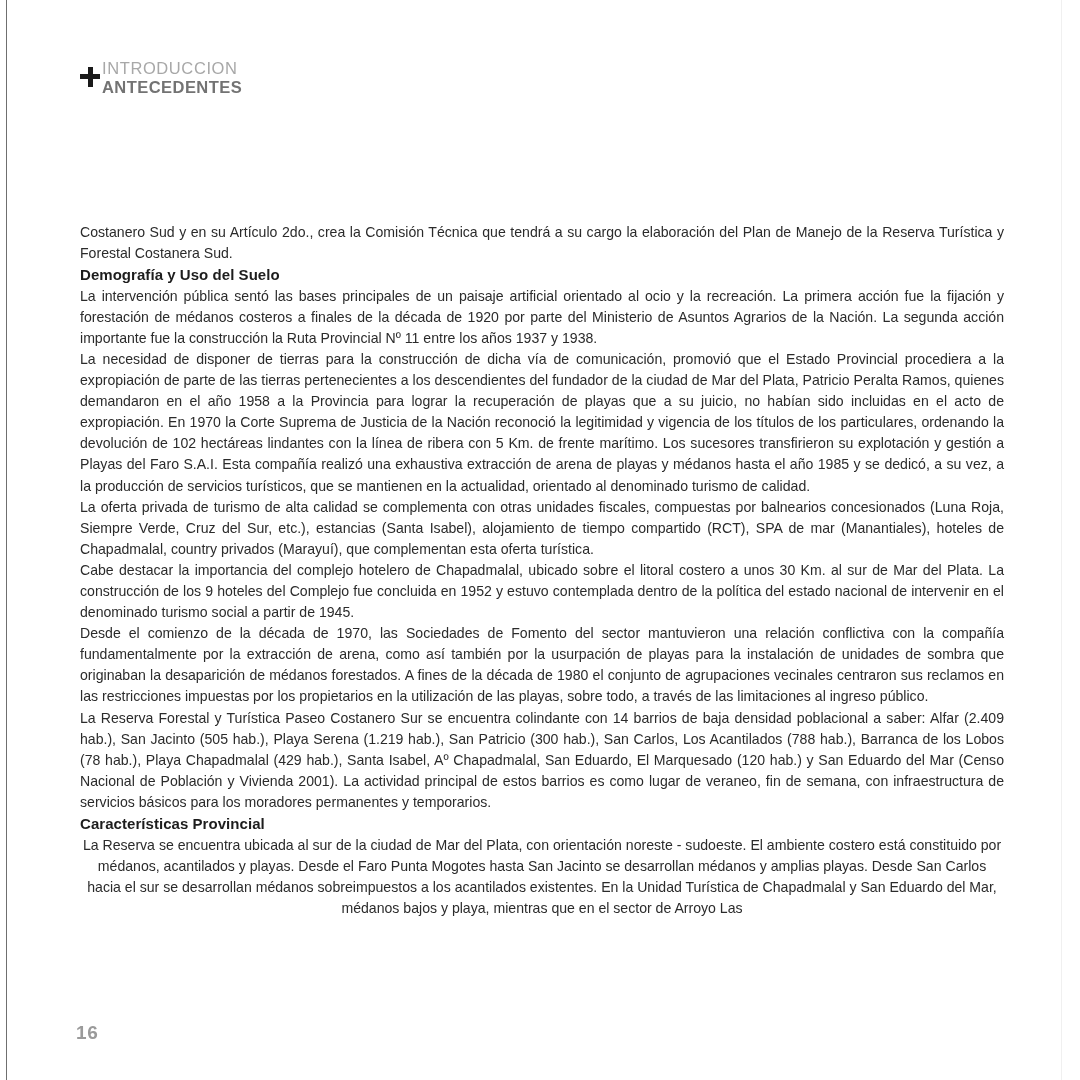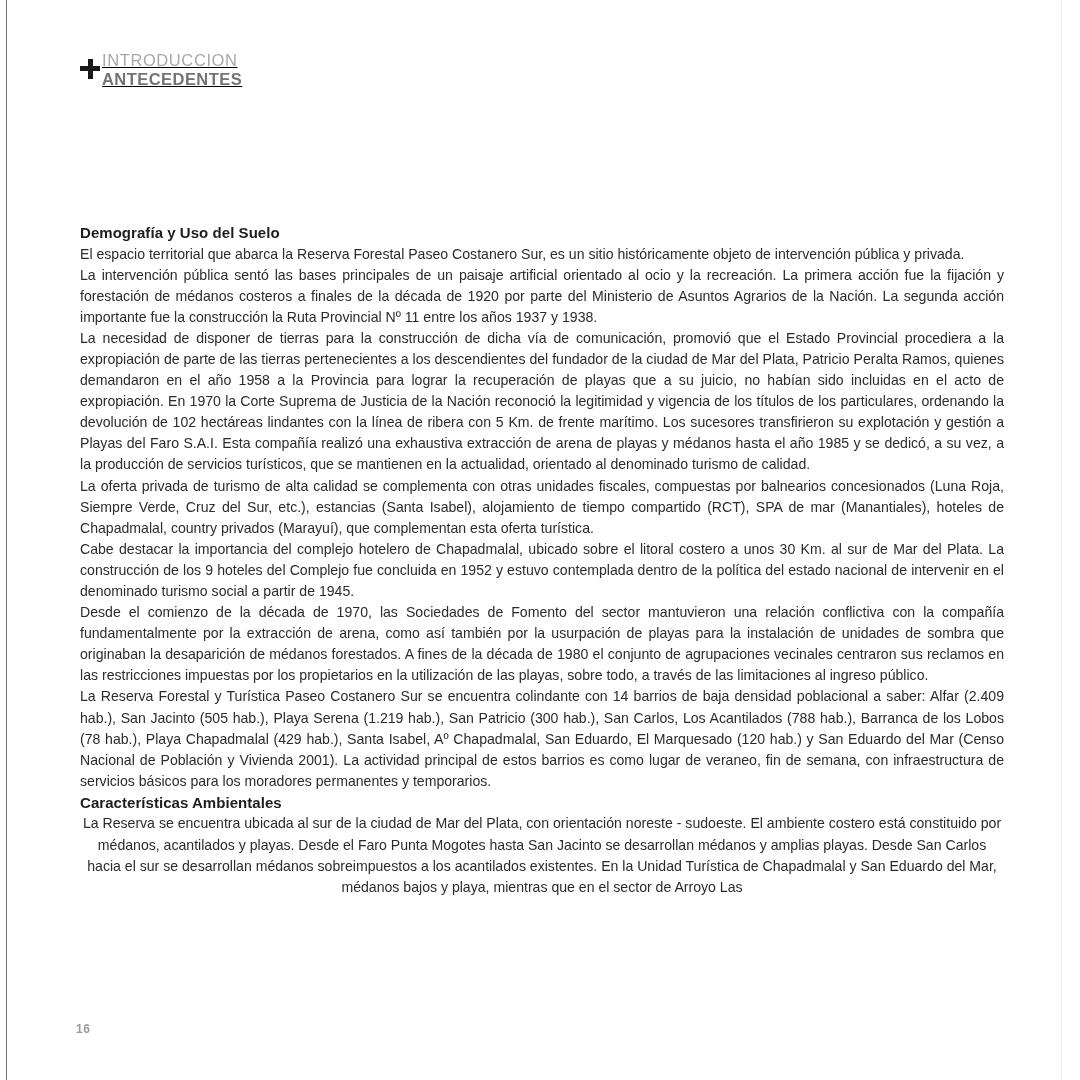--- a/index.html
+++ b/index.html
@@ -34,24 +34,23 @@
     right: 18px;
     top: 0;
     width: 1px;
     height: 1080px;
     background: #f0f0f0;
   }
   
   #running-head {
     position: absolute;
     left: 80px;
-    top: 52px;
+    top: 60px;
     display: flex;
     align-items: flex-start;
-    text-decoration: underline;
   }
   #plus-icon {
     display: block;
     width: 20px;
     height: 20px;
     position: relative;
     flex: 0 0 auto;
     margin-top: 7px;
     margin-right: 2px;
   }
@@ -116,21 +115,21 @@
     font-weight: bold;
     color: #1d1d1d;
     letter-spacing: 0.05px;
   }
 
   
   #folio {
     position: absolute;
     left: 76px;
     top: 1022px;
-    font-size: 12px;
+    font-size: 19px;
     font-weight: bold;
     color: #9a9a9a;
     letter-spacing: 0.6px;
   }
 </style>
 </head>
 <body>
 
 <div id="page">
 
@@ -139,27 +138,27 @@
 
   <div id="running-head">
     <span id="plus-icon"></span>
     <div id="head-lines">
       <span class="head-line" id="head-super">INTRODUCCION</span>
       <span class="head-line" id="head-main">ANTECEDENTES</span>
     </div>
   </div>
 
   <div id="body-text">
+      <p class="para">Costanero Sud y en su Artículo 2do., crea la Comisión Técnica que tendrá a su cargo la elaboración del Plan de Manejo de la Reserva Turística y Forestal Costanera Sud.</p>
       <p class="subhead">Demografía y Uso del Suelo</p>
-      <p class="para">El espacio territorial que abarca la Reserva Forestal Paseo Costanero Sur, es un sitio históricamente objeto de intervención pública y privada.</p>
       <p class="para">La intervención pública sentó las bases principales de un paisaje artificial orientado al ocio y la recreación. La primera acción fue la fijación y forestación de médanos costeros a finales de la década de 1920 por parte del Ministerio de Asuntos Agrarios de la Nación. La segunda acción importante fue la construcción la Ruta Provincial Nº 11 entre los años 1937 y 1938.</p>
       <p class="para">La necesidad de disponer de tierras para la construcción de dicha vía de comunicación, promovió que el Estado Provincial procediera a la expropiación de parte de las tierras pertenecientes a los descendientes del fundador de la ciudad de Mar del Plata, Patricio Peralta Ramos, quienes demandaron en el año 1958 a la Provincia para lograr la recuperación de playas que a su juicio, no habían sido incluidas en el acto de expropiación. En 1970 la Corte Suprema de Justicia de la Nación reconoció la legitimidad y vigencia de los títulos de los particulares, ordenando la devolución de 102 hectáreas lindantes con la línea de ribera con 5 Km. de frente marítimo. Los sucesores transfirieron su explotación y gestión a Playas del Faro S.A.I. Esta compañía realizó una exhaustiva extracción de arena de playas y médanos hasta el año 1985 y se dedicó, a su vez, a la producción de servicios turísticos, que se mantienen en la actualidad, orientado al denominado turismo de calidad.</p>
       <p class="para">La oferta privada de turismo de alta calidad se complementa con otras unidades fiscales, compuestas por balnearios concesionados (Luna Roja, Siempre Verde, Cruz del Sur, etc.), estancias (Santa Isabel), alojamiento de tiempo compartido (RCT), SPA de mar (Manantiales), hoteles de Chapadmalal, country privados (Marayuí), que complementan esta oferta turística.</p>
       <p class="para">Cabe destacar la importancia del complejo hotelero de Chapadmalal, ubicado sobre el litoral costero a unos 30 Km. al sur de Mar del Plata. La construcción de los 9 hoteles del Complejo fue concluida en 1952 y estuvo contemplada dentro de la política del estado nacional de intervenir en el denominado turismo social a partir de 1945.</p>
       <p class="para">Desde el comienzo de la década de 1970, las Sociedades de Fomento del sector mantuvieron una relación conflictiva con la compañía fundamentalmente por la extracción de arena, como así también por la usurpación de playas para la instalación de unidades de sombra que originaban la desaparición de médanos forestados. A fines de la década de 1980 el conjunto de agrupaciones vecinales centraron sus reclamos en las restricciones impuestas por los propietarios en la utilización de las playas, sobre todo, a través de las limitaciones al ingreso público.</p>
       <p class="para">La Reserva Forestal y Turística Paseo Costanero Sur se encuentra colindante con 14 barrios de baja densidad poblacional a saber: Alfar (2.409 hab.), San Jacinto (505 hab.), Playa Serena (1.219 hab.), San Patricio (300 hab.), San Carlos, Los Acantilados (788 hab.), Barranca de los Lobos (78 hab.), Playa Chapadmalal (429 hab.), Santa Isabel, Aº Chapadmalal, San Eduardo, El Marquesado (120 hab.) y San Eduardo del Mar (Censo Nacional de Población y Vivienda 2001). La actividad principal de estos barrios es como lugar de veraneo, fin de semana, con infraestructura de servicios básicos para los moradores permanentes y temporarios.</p>
-      <p class="subhead">Características Ambientales</p>
+      <p class="subhead">Características Provincial</p>
       <p class="para last-left">La Reserva se encuentra ubicada al sur de la ciudad de Mar del Plata, con orientación noreste - sudoeste. El ambiente costero está constituido por médanos, acantilados y playas. Desde el Faro Punta Mogotes hasta San Jacinto se desarrollan médanos y amplias playas. Desde San Carlos hacia el sur se desarrollan médanos sobreimpuestos a los acantilados existentes. En la Unidad Turística de Chapadmalal y San Eduardo del Mar, médanos bajos y playa, mientras que en el sector de Arroyo Las</p>
     </div>
 
   <div id="folio">16</div>
 
 </div>
 
 </body></html>

